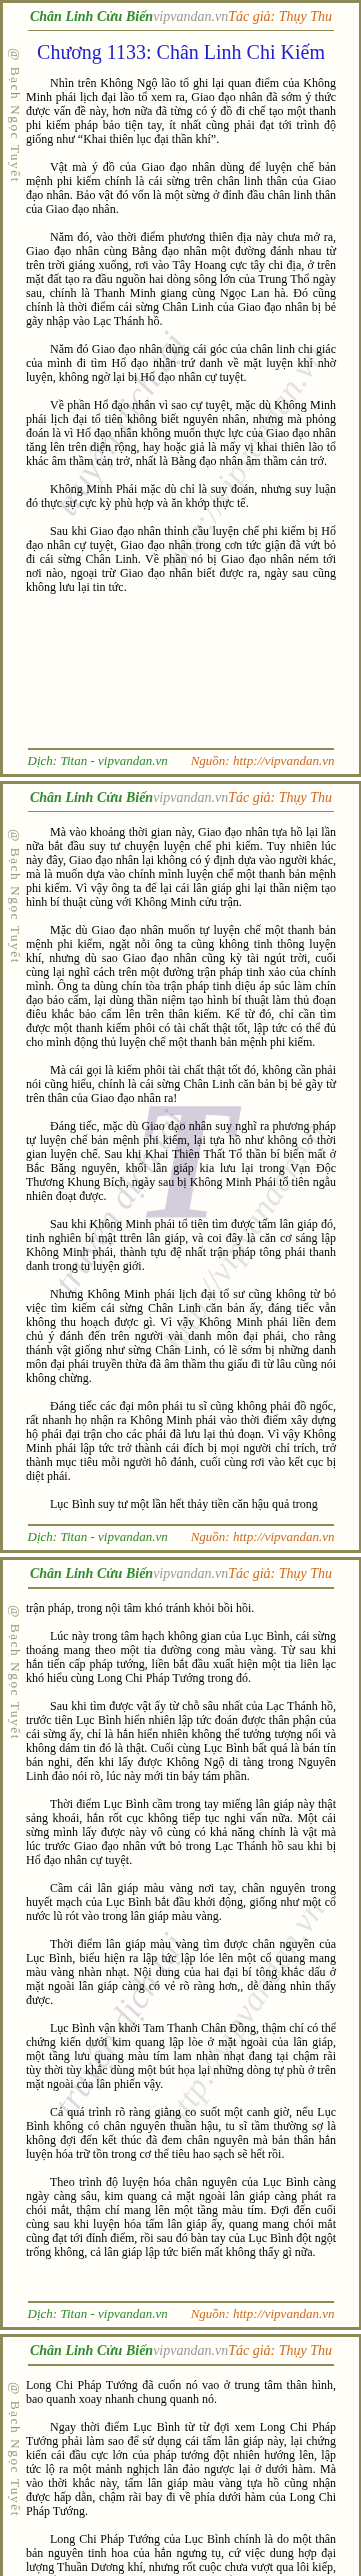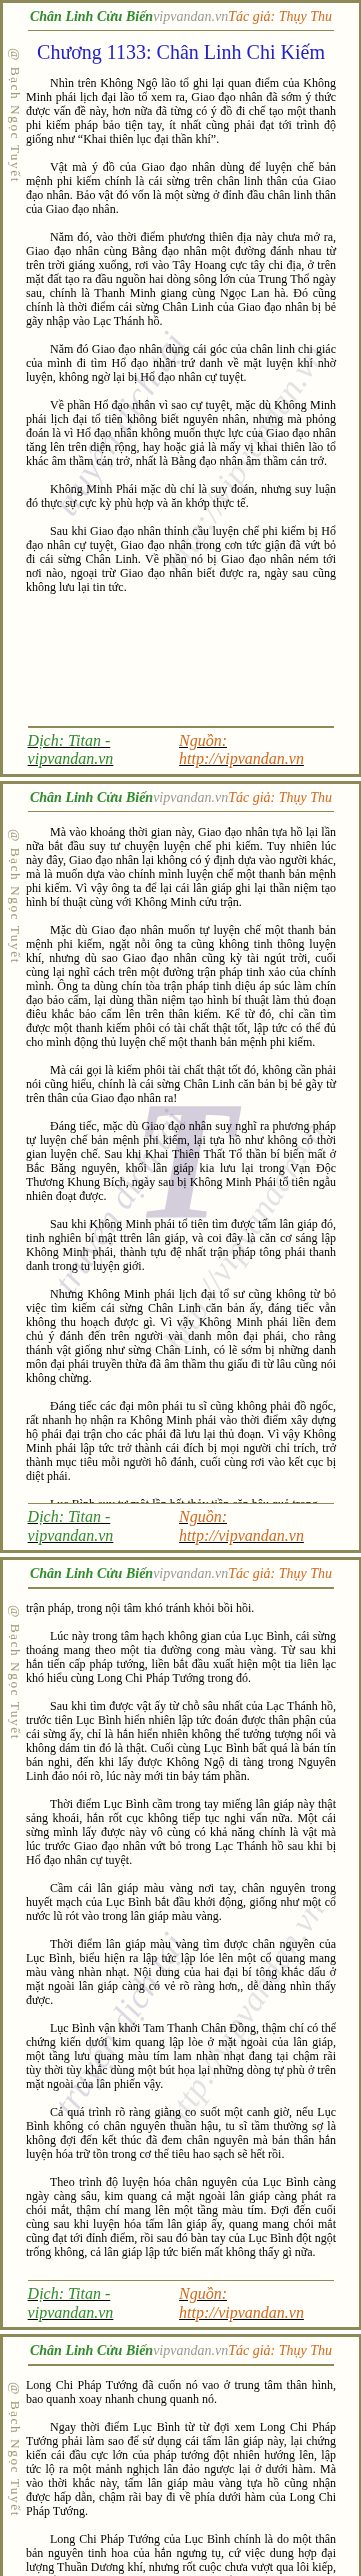--- a/index.html
+++ b/index.html
@@ -41,21 +41,21 @@
   }
   .body p{margin:0 0 14px 0;text-indent:24px;}
   .body p.cont{text-indent:0;}
   .page-footer{
     position:absolute;left:3.6px;right:3.6px;bottom:3.1px;
     background:#fffef8;z-index:4;padding-bottom:2.1px;
   }
   .page-footer .rule{margin:0 21px 4.1px 21px;}
   .footer-row{
     display:flex;justify-content:space-between;
-    margin:0 21px;font-style:italic;font-size:16px;line-height:1.15;text-decoration:underline;
+    margin:0 21px;font-style:italic;font-size:13px;line-height:1.15;
   }
   .translator{color:#2e8b2e;}
   .source{color:#d2691e;}
   .vertical-watermark{
     position:absolute;left:4.1px;top:45px;
     writing-mode:vertical-rl;text-orientation:mixed;
     font-size:13.4px;color:#8a8a64;letter-spacing:1.5px;
     opacity:.85;z-index:1;white-space:nowrap;
   }
   .wm{

